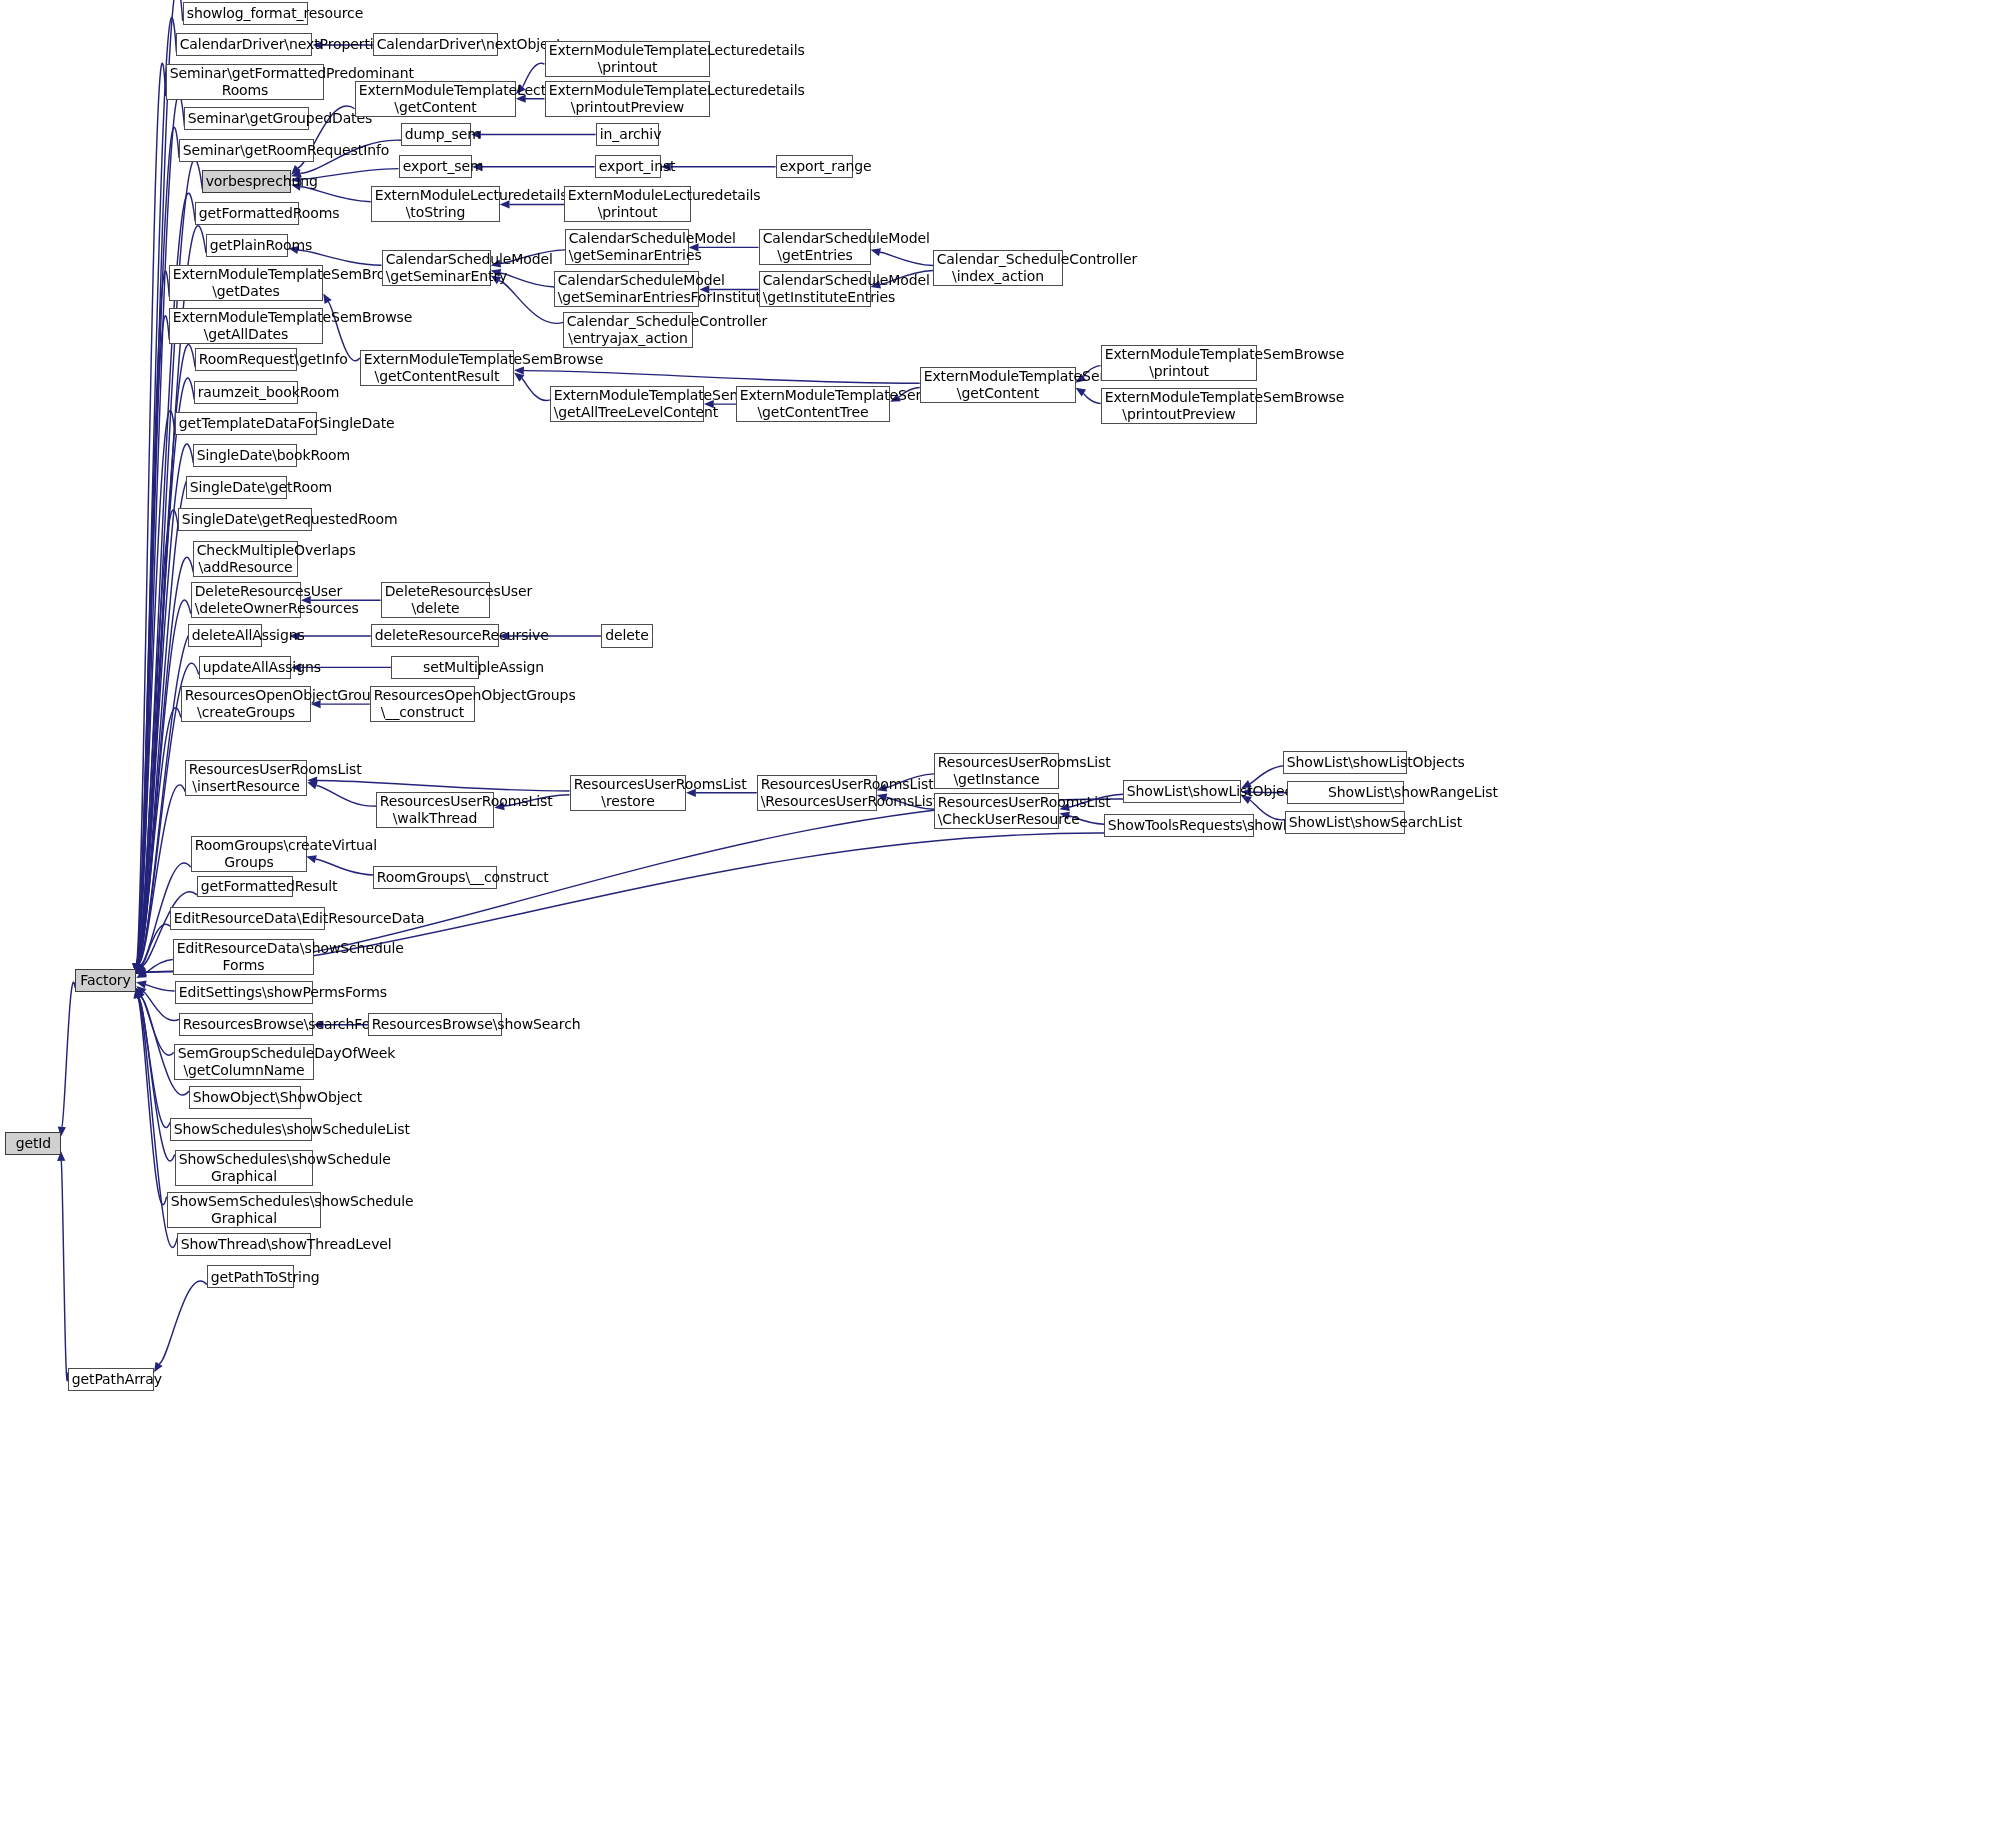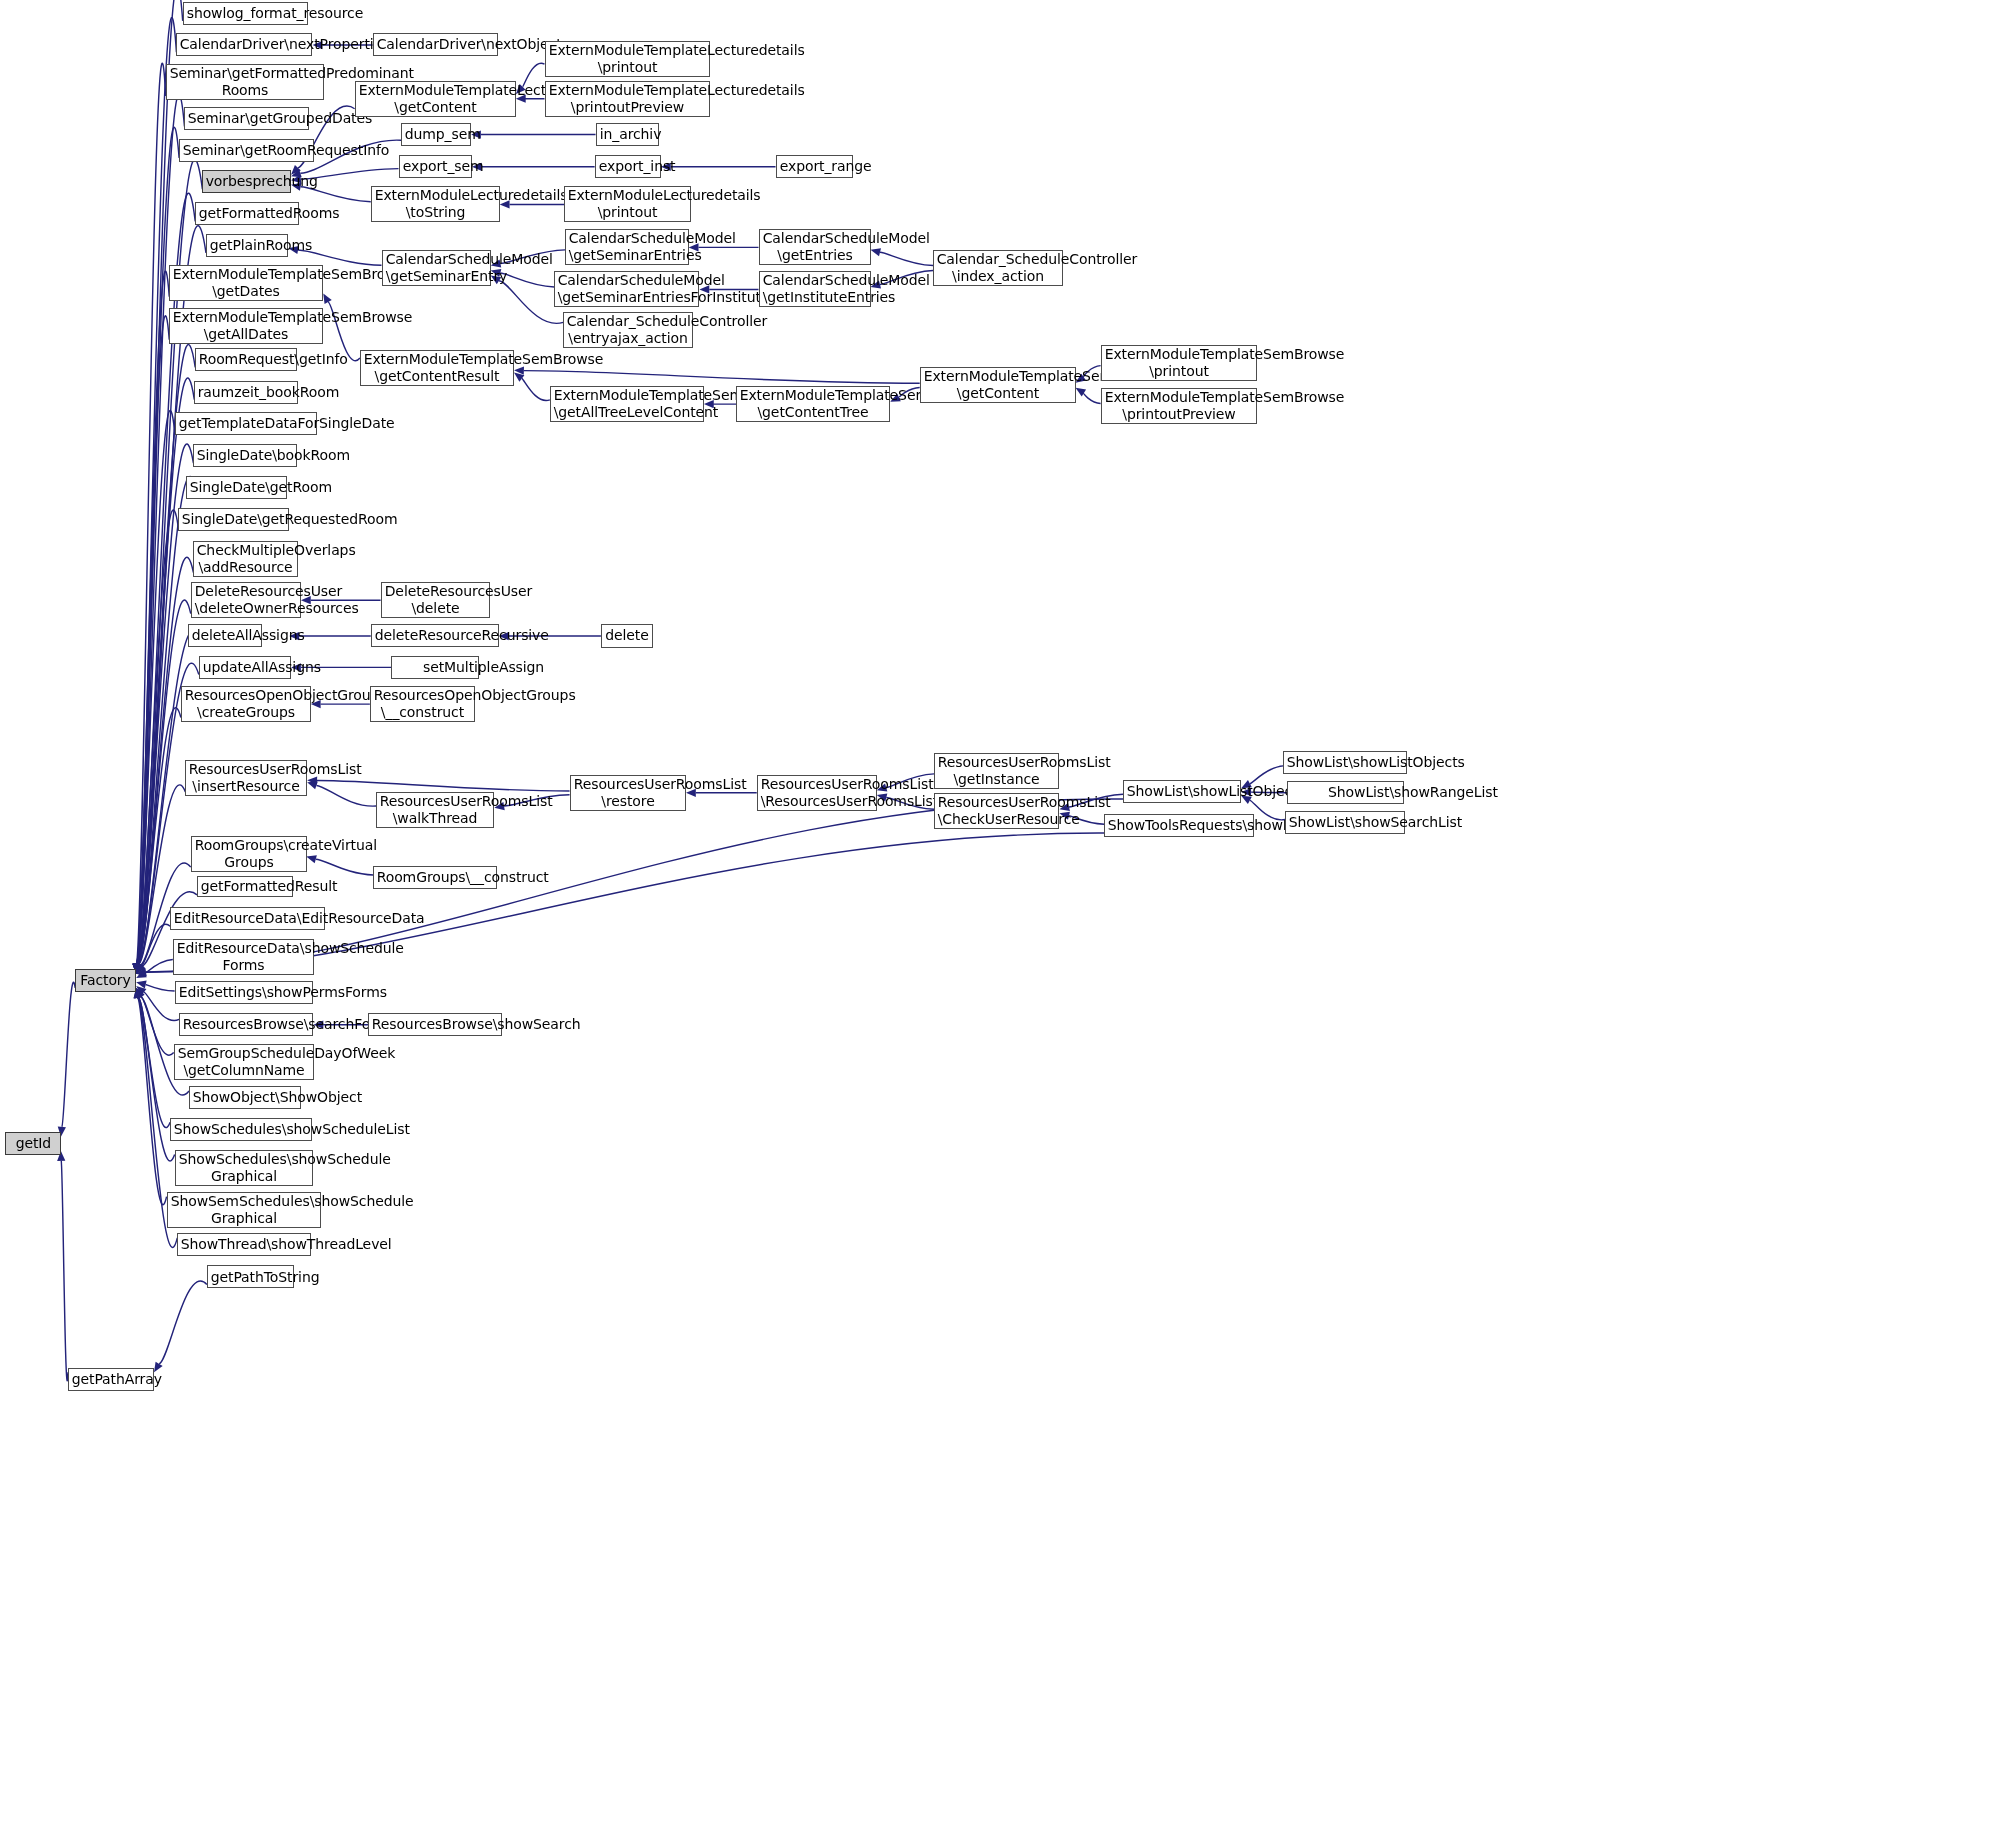--- a/index.html
+++ b/index.html
@@ -230,21 +230,21 @@
       <div class="node" style="left: 206px; top: 234px; width: 82px; height: 23px;"><span>getPlainRooms</span></div>
       <div class="node" style="left: 169px; top: 265px; width: 154px; height: 36px;"><span>ExternModuleTemplateSemBrowse
 \getDates</span></div>
       <div class="node" style="left: 169px; top: 308px; width: 154px; height: 36px;"><span>ExternModuleTemplateSemBrowse
 \getAllDates</span></div>
       <div class="node" style="left: 195px; top: 348px; width: 102px; height: 23px;"><span>RoomRequest\getInfo</span></div>
       <div class="node" style="left: 194px; top: 381px; width: 104px; height: 23px;"><span>raumzeit_bookRoom</span></div>
       <div class="node" style="left: 175px; top: 412px; width: 142px; height: 23px;"><span>getTemplateDataForSingleDate</span></div>
       <div class="node" style="left: 193px; top: 444px; width: 104px; height: 23px;"><span>SingleDate\bookRoom</span></div>
       <div class="node" style="left: 186px; top: 476px; width: 101px; height: 23px;"><span>SingleDate\getRoom</span></div>
-      <div class="node" style="left: 178px; top: 508px; width: 111px; height: 23px; justify-content: center;"><span>SingleDate\getRequestedRoom</span></div>
+      <div class="node" style="left: 178px; top: 508px; width: 134px; height: 23px; justify-content: center;"><span>SingleDate\getRequestedRoom</span></div>
       <div class="node" style="left: 193px; top: 541px; width: 105px; height: 36px;"><span>CheckMultipleOverlaps
 \addResource</span></div>
       <div class="node" style="left: 191px; top: 582px; width: 110px; height: 36px;"><span>DeleteResourcesUser
 \deleteOwnerResources</span></div>
       <div class="node" style="left: 188px; top: 624px; width: 74px; height: 23px;"><span>deleteAllAssigns</span></div>
       <div class="node" style="left: 199px; top: 656px; width: 92px; height: 23px;"><span>updateAllAssigns</span></div>
       <div class="node" style="left: 181px; top: 686px; width: 130px; height: 36px;"><span>ResourcesOpenObjectGroups
 \createGroups</span></div>
       <div class="node" style="left: 185px; top: 760px; width: 122px; height: 36px;"><span>ResourcesUserRoomsList
 \insertResource</span></div>

